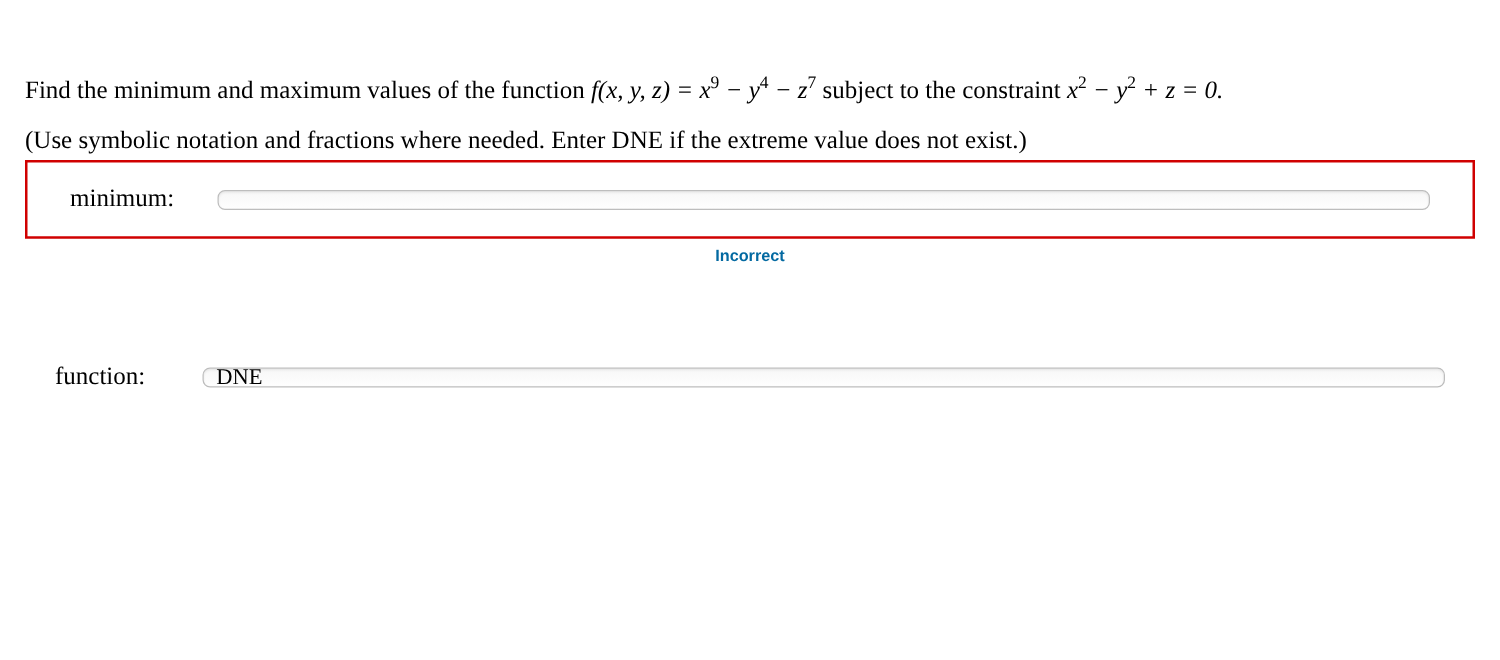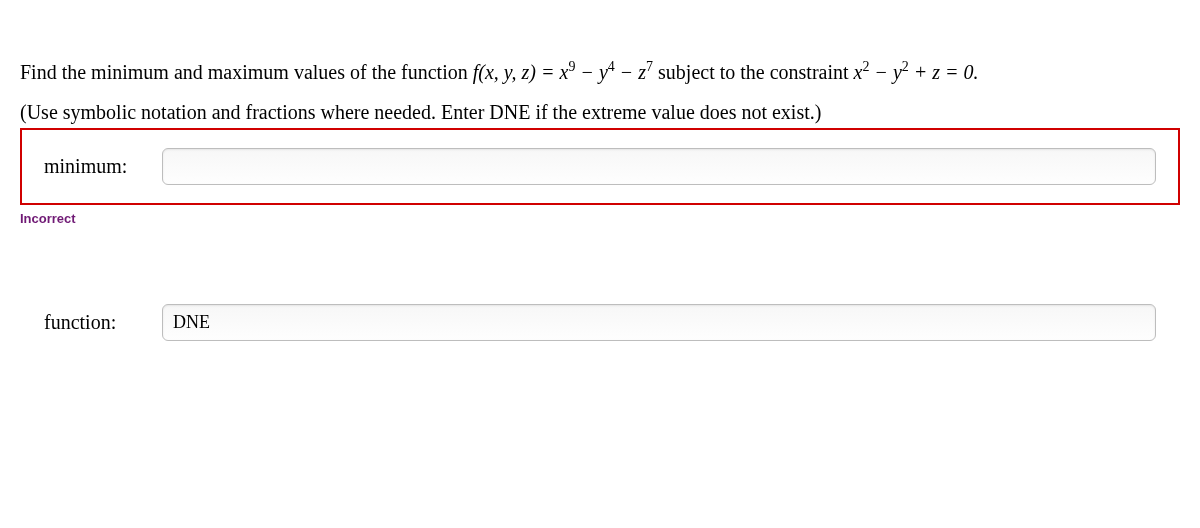--- a/index.html
+++ b/index.html
@@ -21,50 +21,51 @@
   .hint {
     line-height: 1.6;
   }
   .math { font-style: italic; font-family: 'Times New Roman', serif; }
   .sup { font-size: 0.7em; vertical-align: super; font-style: normal; }
   .answer-block {
     margin-bottom: 6px;
   }
   .answer-block.incorrect {
     border: 2px solid #d00000;
-    padding: 18px 22px;
+    padding: 18px 34px;
   }
   .row {
     display: flex;
     align-items: center;
     gap: 18px;
   }
   .label {
     font-family: Georgia, serif;
     font-size: 20px;
     min-width: 100px;
     text-align: left;
   }
   .text-input {
     flex: 1;
-    height: 37px;
+    height: 16px;
     padding: 4px 10px;
     font-size: 18px;
     font-family: Georgia, serif;
     border: 1px solid #bdbdbd;
     border-radius: 6px;
     background: linear-gradient(#f7f7f7, #fefefe);
     box-shadow: inset 0 1px 2px rgba(0,0,0,0.08);
   }
   .feedback {
     font-family: Arial, Helvetica, sans-serif;
     font-size: 13px;
-    color: #701a75;
+    color: #0369a1;
     font-weight: bold;
     margin: 6px 0 60px 0;
+    text-align: center;
   }
   .answer-block.plain {
     padding: 18px 24px;
   }
 </style>
 </head>
 <body>
 
 <div class="prompt">
   <span>Find the minimum and maximum values of the function </span><span class="math"><span>f(x, y, z) = x</span><span class="sup">9</span><span> − y</span><span class="sup">4</span><span> − z</span><span class="sup">7</span></span><span> subject to the constraint </span><span class="math"><span>x</span><span class="sup">2</span><span> − y</span><span class="sup">2</span><span> + z = 0.</span></span>

